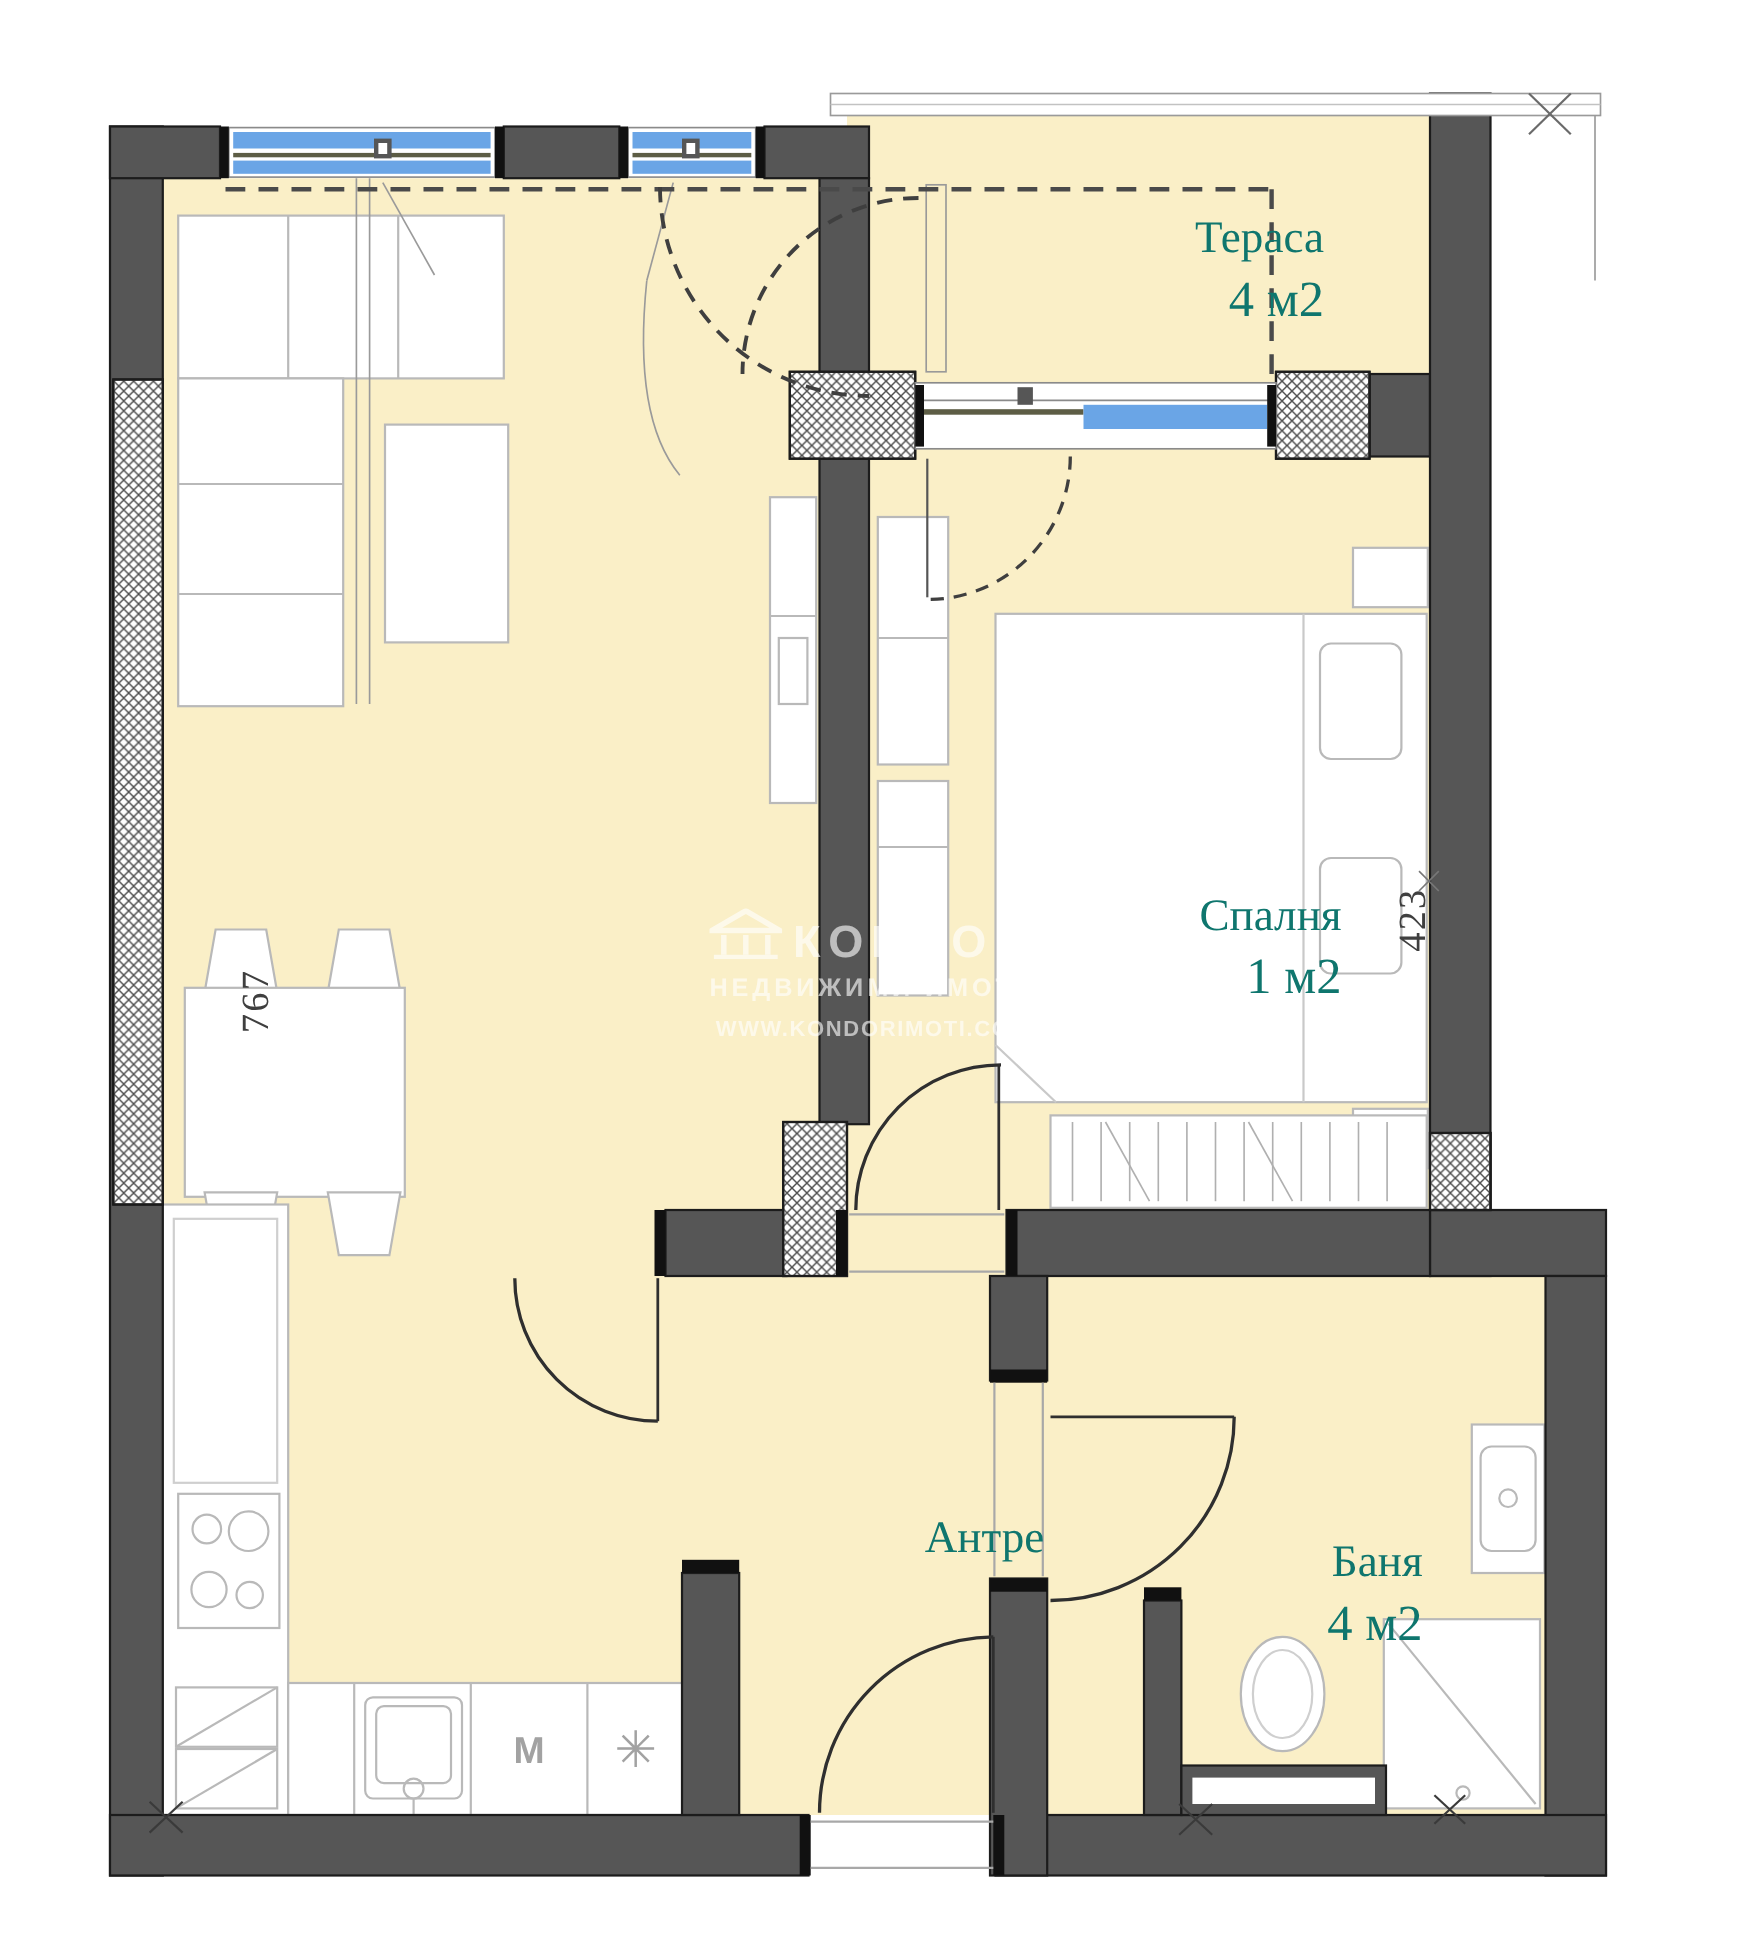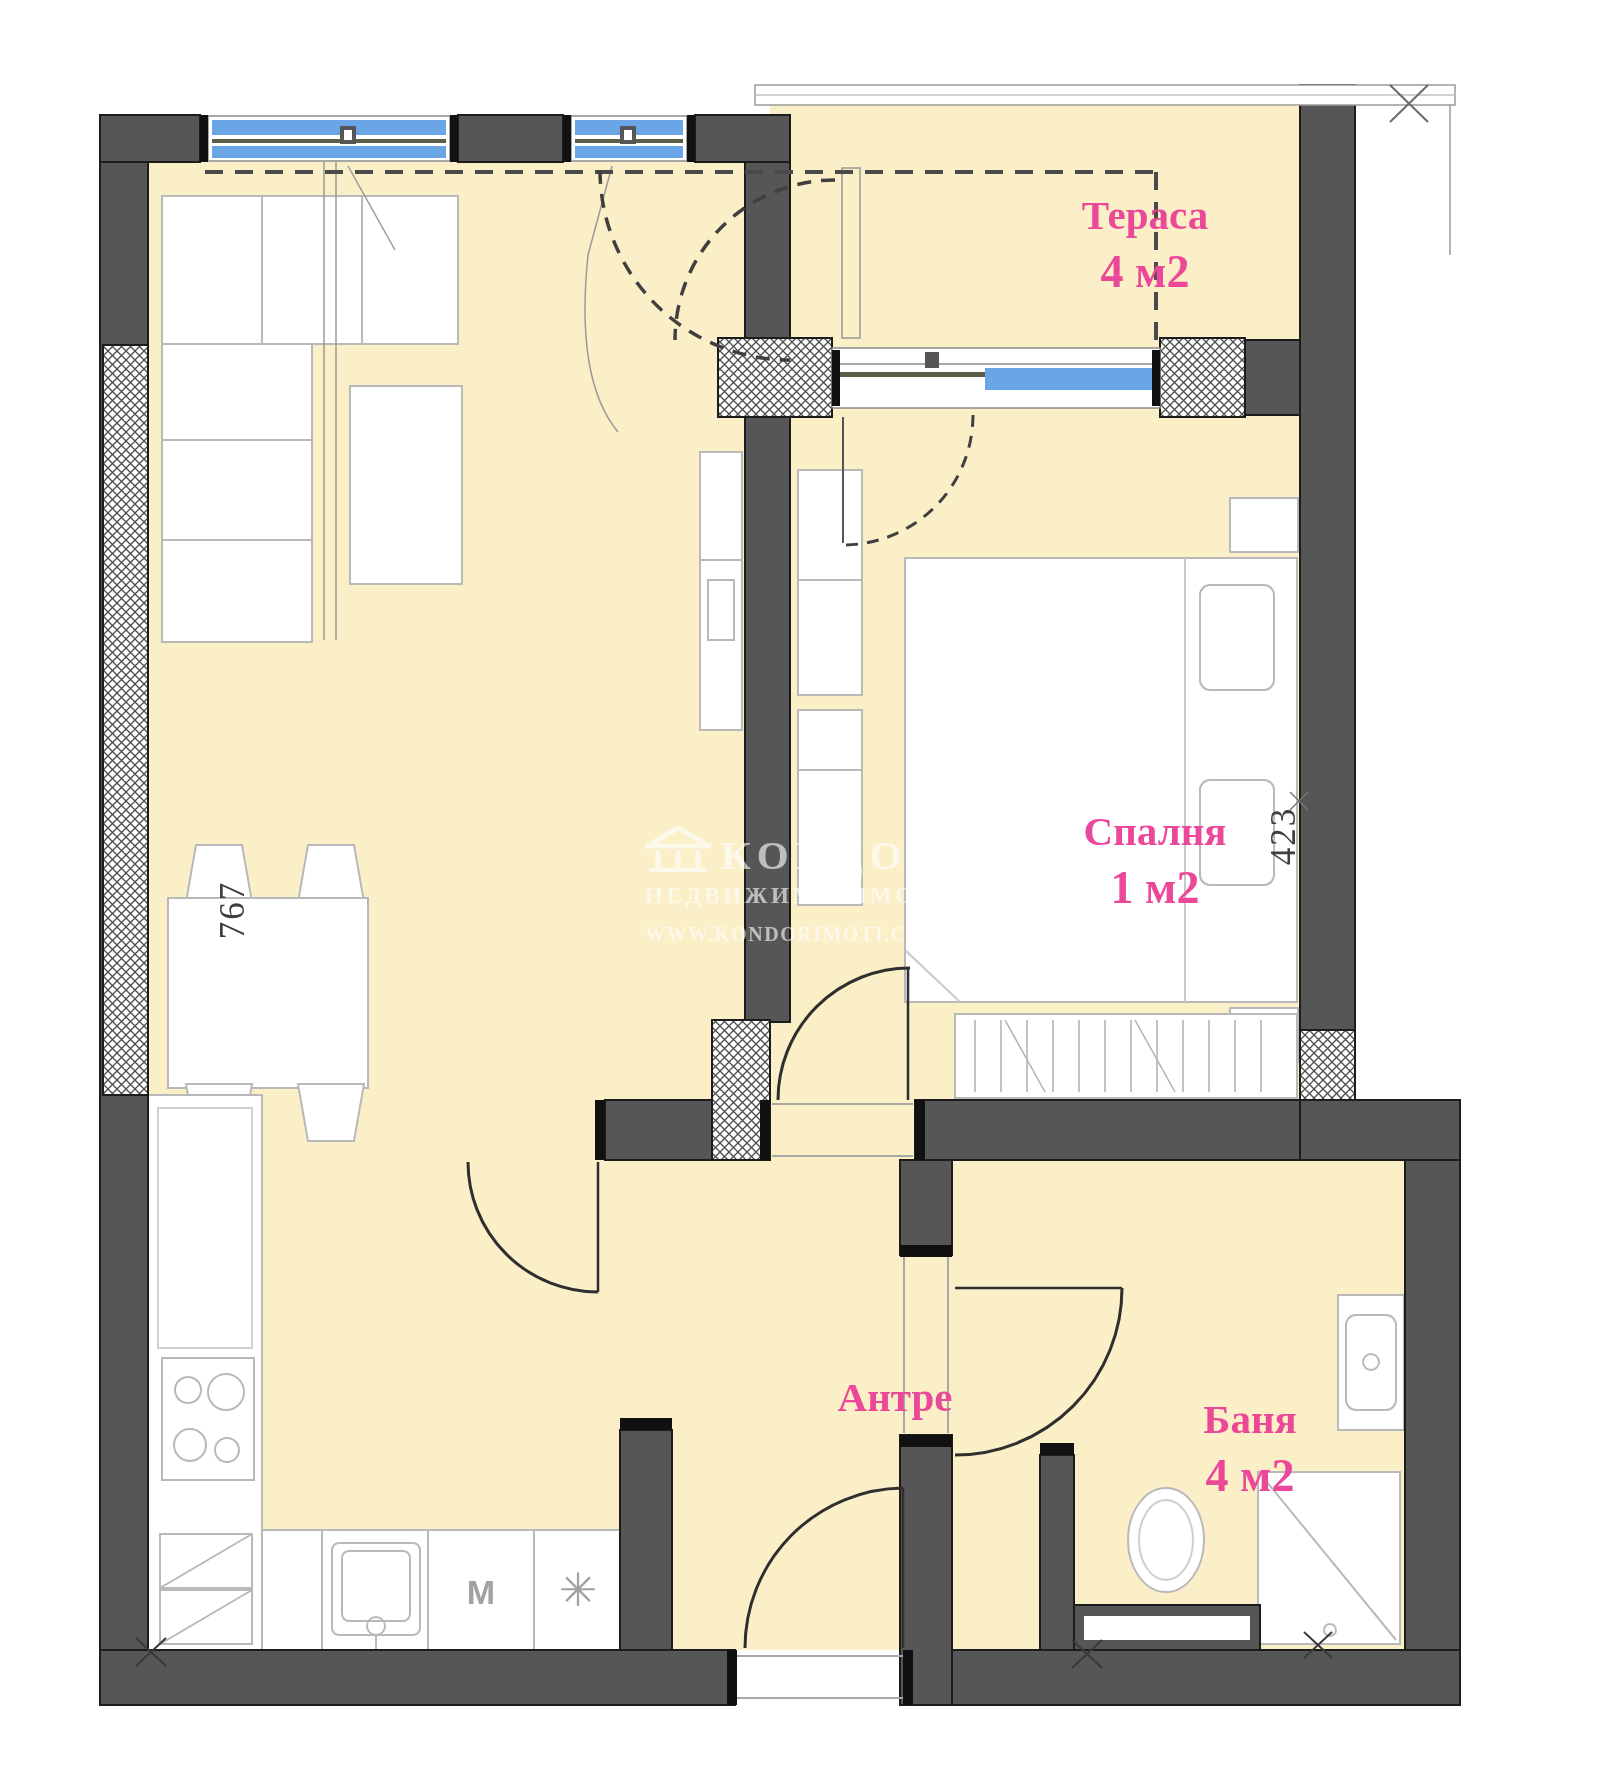--- a/index.html
+++ b/index.html
@@ -1,30 +1,30 @@
 <!DOCTYPE html>
 <html><head>
 <meta charset="utf-8">
 <style>
   html,body{margin:0;padding:0;background:#fff;}
   .canvas{position:relative;width:1600px;height:1781px;background:#ffffff;overflow:hidden;
           font-family:"Liberation Serif", serif;}
   svg.plan{position:absolute;left:0;top:0;}
-  .label{position:absolute;transform:translate(-50%,0);text-align:center;color:#ec4899;
-         white-space:nowrap;line-height:1.32;font-weight:bold;}
+  .label{position:absolute;transform:translate(-50%,0);text-align:right;color:#0f766e;
+         white-space:nowrap;line-height:1.32;}
   .label .l1{font-size:41px;}
   .label .l2{font-size:46px;}
   .dim{position:absolute;color:#3f3f3f;font-size:35px;letter-spacing:2px;
        transform:translate(-50%,-50%) rotate(-90deg);transform-origin:center;}
   .appliance{position:absolute;transform:translate(-50%,-50%);color:#a2a2a2;
              font-family:"Liberation Sans",sans-serif;}
   .appliance.m{font-size:34px;font-weight:bold;}
   .appliance.star{font-size:46px;font-weight:normal;}
   .watermark{position:absolute;left:645px;top:826px;color:rgba(255,255,255,0.62);
-             font-family:Liberation Serif, serif;}
+             font-family:Liberation Sans, sans-serif;text-align:center;}
   .wm-row1{display:flex;align-items:flex-end;gap:10px;}
   .wm-brand{font-size:41px;font-weight:bold;letter-spacing:7px;line-height:1;}
   .wm-tag{font-size:23px;font-weight:bold;letter-spacing:3.5px;margin-top:7px;}
   .wm-url{font-size:20px;font-weight:bold;letter-spacing:1.5px;margin-top:14px;}
 </style>
 </head>
 <body>
 
 <div class="canvas">
 

